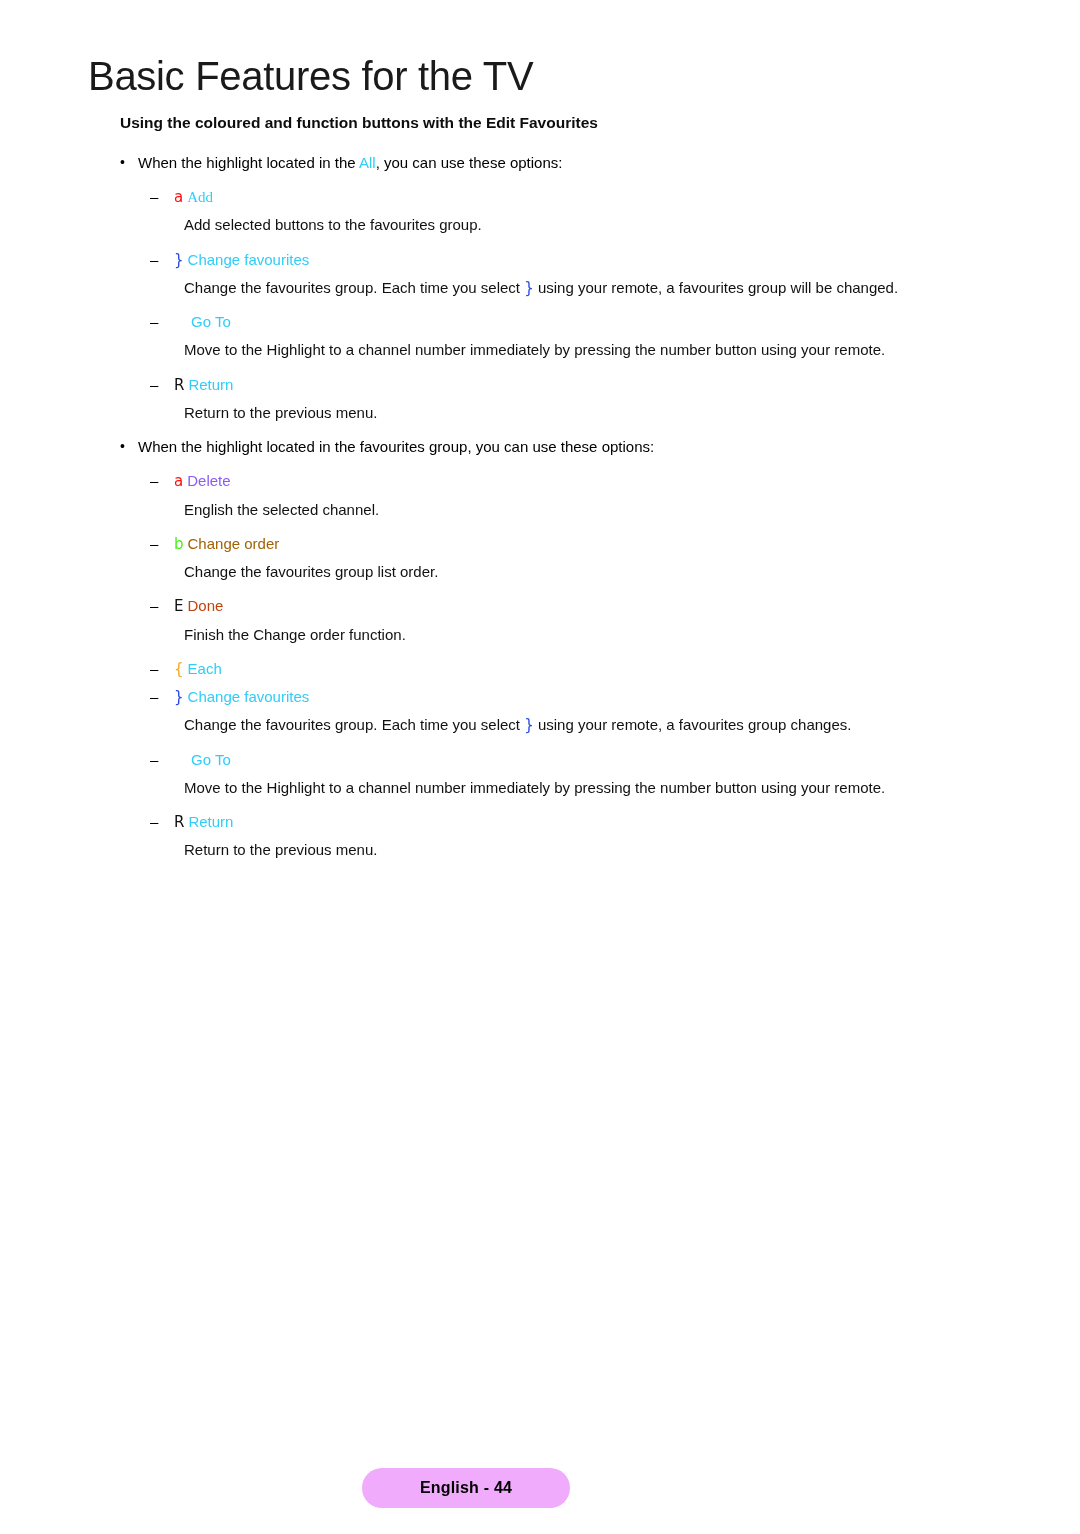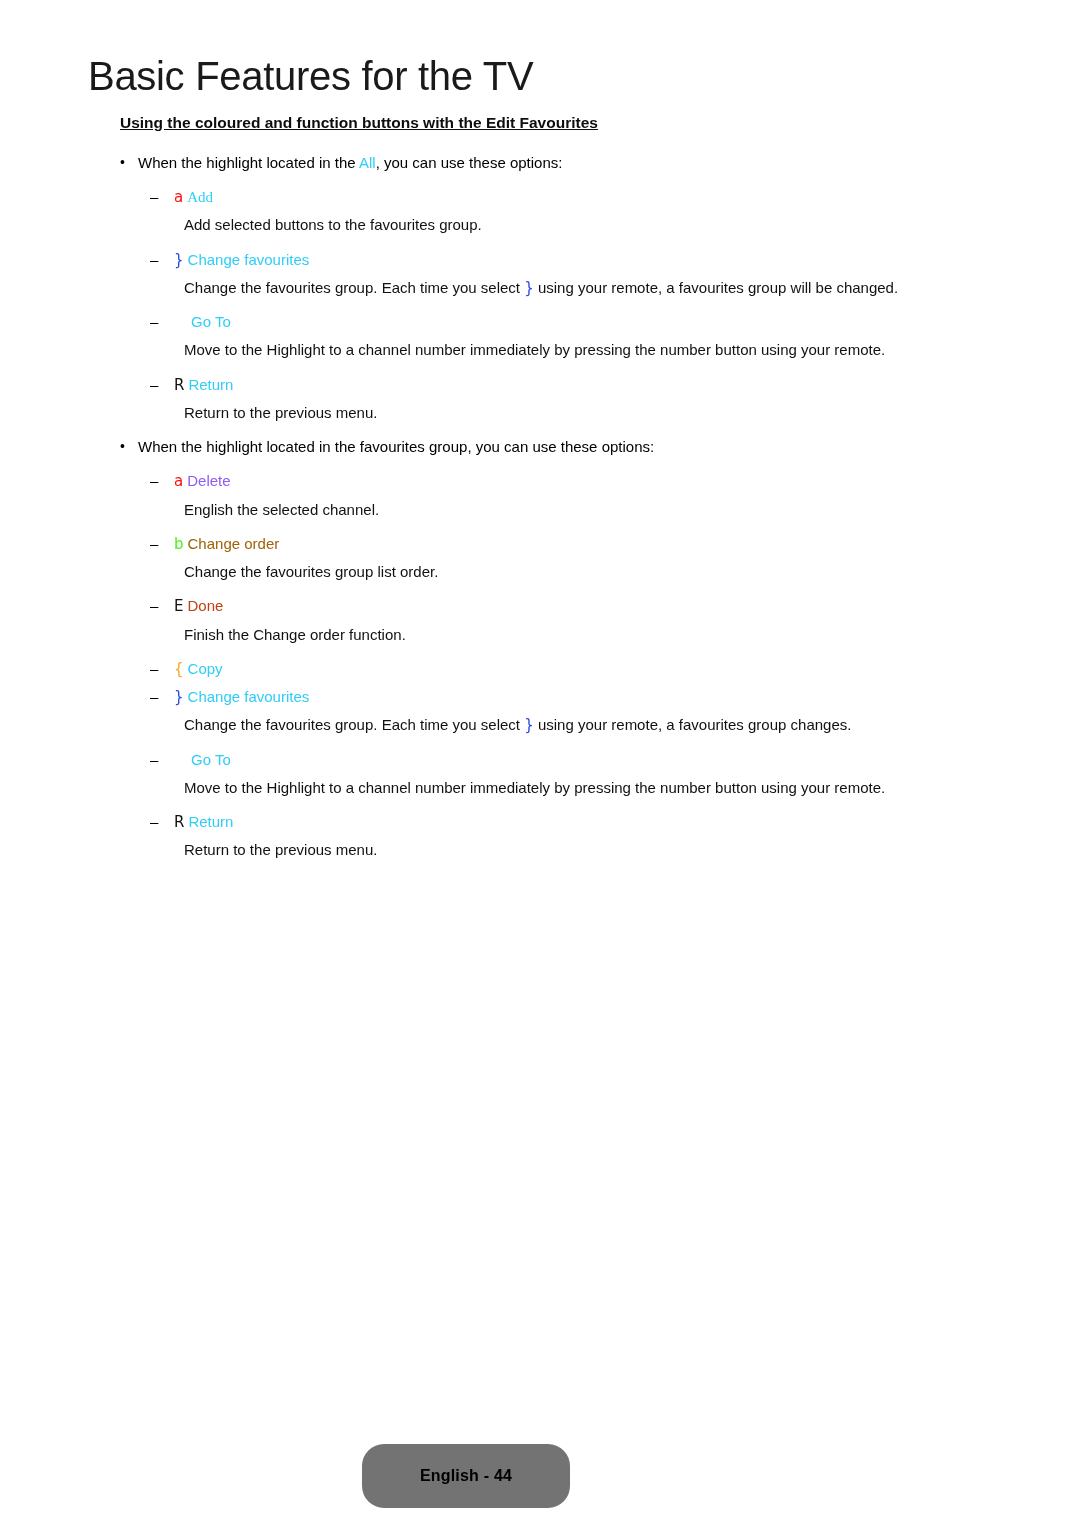--- a/index.html
+++ b/index.html
@@ -39,21 +39,20 @@
     white-space: nowrap;
   }
 
   
   .section-heading {
     font-size: 15.5px;
     font-weight: bold;
     line-height: 1.3;
     color: #0d0d0d;
     margin: 0 0 20px 32px;
-    text-decoration: underline;
   }
 
   
   .bullet-row {
     display: flex;
     align-items: flex-start;
     margin: 0 0 14px 32px;
     font-size: 15px;
     line-height: 1.35;
   }
@@ -111,24 +110,24 @@
   
   .footer {
     position: absolute;
     left: 0;
     right: 0;
     bottom: 26px;
     display: flex;
     justify-content: center;
   }
   .footer-pill {
-    background: #737373;
+    background: #f0abfc;
     color: #000000;
     border-radius: 22px;
-    padding: 23px 58px;
+    padding: 11px 58px;
     font-size: 16px;
     font-weight: bold;
     line-height: 1.1;
     letter-spacing: 0.2px;
   }
 </style>
 </head>
 <body>
 
 <div class="page">
@@ -178,21 +177,21 @@
           <span class="key-label"><span class="glyph" style="color: rgb(76, 240, 26);">b</span><span style="color: #a16207;">Change order</span></span>
         </div>
         <div class="desc">Change the favourites group list order.</div>
         <div class="dash-row">
           <span class="dash-mark">–</span>
           <span class="key-label"><span class="glyph" style="color: rgb(17, 17, 17);">E</span><span style="color: #c2410c; text-align: right;">Done</span></span>
         </div>
         <div class="desc">Finish the Change order function.</div>
         <div class="dash-row">
           <span class="dash-mark">–</span>
-          <span class="key-label"><span class="glyph" style="color: rgb(245, 166, 35);">{</span><span style="color: rgb(47, 205, 247);">Copy</span></span>
+          <span class="key-label"><span class="glyph" style="color: rgb(245, 166, 35);">{</span><span style="color: rgb(47, 205, 247);">Each</span></span>
         </div>
         <div class="dash-row">
           <span class="dash-mark">–</span>
           <span class="key-label"><span class="glyph" style="color: rgb(42, 74, 224);">}</span><span style="color: rgb(47, 205, 247);">Change favourites</span></span>
         </div>
         <div class="desc"><span>Change the favourites group. Each time you select </span><span class="glyph" style="color: rgb(42, 74, 224); margin-right: 0px;">}</span><span> using your remote, a favourites group changes.</span></div>
         <div class="dash-row">
           <span class="dash-mark">–</span>
           <span class="key-label"><span class="glyph glyph-blank"></span><span style="color: rgb(47, 205, 247);">Go To</span></span>
         </div>

